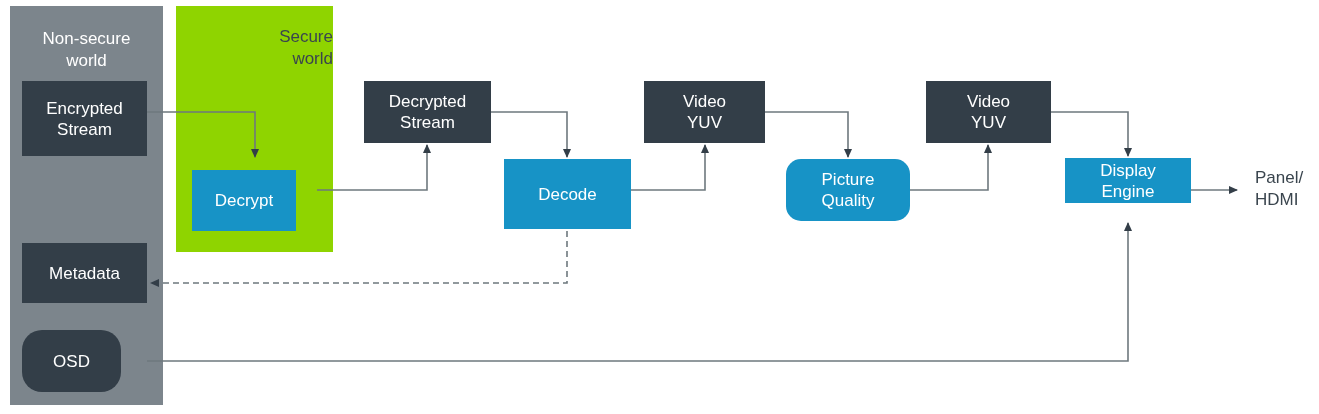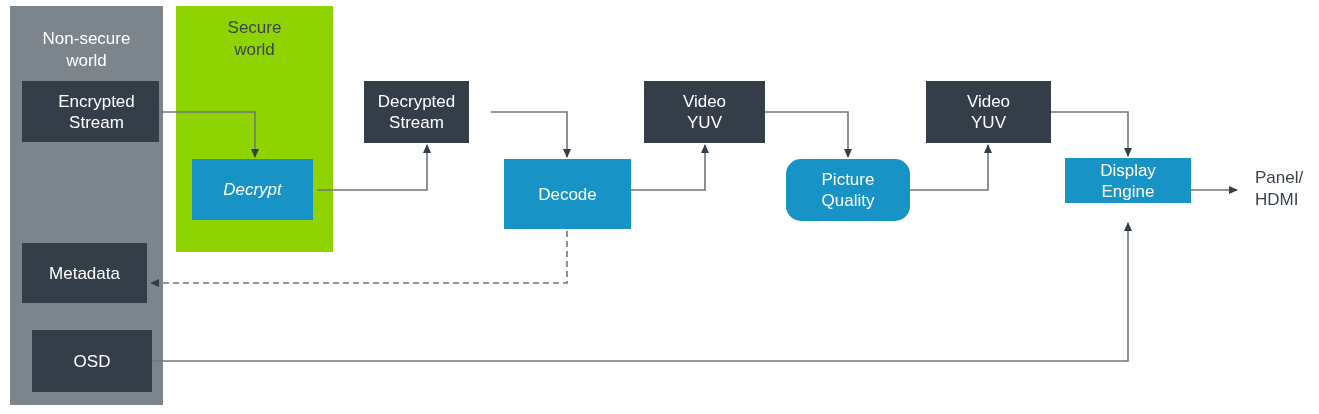--- a/index.html
+++ b/index.html
@@ -17,21 +17,21 @@
     left: 0; right: 0;
     text-align: center;
     white-space: pre-line;
     font-size: 17px;
     line-height: 22px;
     color: var(--title-text);
   }
   .col-nonsecure { left: 10px; top: 6px; width: 153px; height: 399px; background: var(--non-secure-gray); }
   .col-nonsecure .region-title { top: 22px; color: var(--light-text); }
   .col-secure { left: 176px; top: 6px; width: 157px; height: 246px; background: var(--secure-green); }
-  .col-secure .region-title { top: 11px; }
+  .col-secure .region-title { top: 20px; text-align: right; }
   .pipeline { left: 349px; top: 6px; width: 857px; height: 243px; background: var(--pipeline-bg); }
   .pipeline .region-title { top: 14px; white-space: normal; }
 
   .edges { position: absolute; left: 0; top: 0; z-index: 1; pointer-events: none; }
   .edge { fill: none; stroke: var(--line); stroke-width: 1.6; }
   .edge.dashed { stroke-dasharray: 6 4; }
 
   .node {
     position: absolute;
     z-index: 2;
@@ -85,42 +85,42 @@
       <path d="M491,112 L567,112 L567,157" class="edge" marker-end="url(#arrowhead)"></path>
       <path d="M631,190 L705,190 L705,145" class="edge" marker-end="url(#arrowhead)"></path>
       <path d="M765,112 L848,112 L848,157" class="edge" marker-end="url(#arrowhead)"></path>
       <path d="M910,190 L988,190 L988,145" class="edge" marker-end="url(#arrowhead)"></path>
       <path d="M1051,112 L1128,112 L1128,156" class="edge" marker-end="url(#arrowhead)"></path>
       <path d="M1191,190 L1237,190" class="edge" marker-end="url(#arrowhead)"></path>
       <path d="M567,221 L567,283 L151,283" class="edge dashed" marker-end="url(#arrowhead)"></path>
       <path d="M147,361 L1128,361 L1128,223" class="edge" marker-end="url(#arrowhead)"></path>
     </svg>
 
-  <div class="node dark" style="left:22px; top:81px; width:125px; height:61px;padding-left:12px;">Encrypted
+  <div class="node dark" style="left:22px; top:81px; width:125px; height:75px;">Encrypted
 Stream</div>
 
-  <div class="node process" style="left:192px; top:159px; width:121px; height:61px;font-style:italic;">Decrypt</div>
+  <div class="node process" style="left:192px; top:170px; width:104px; height:61px;">Decrypt</div>
 
-  <div class="node dark" style="left:364px; top:81px; width:105px; height:62px;">Decrypted
+  <div class="node dark" style="left:364px; top:81px; width:127px; height:62px;">Decrypted
 Stream</div>
 
   <div class="node process" style="left:504px; top:159px; width:127px; height:70px;">Decode</div>
 
   <div class="node dark" style="left:644px; top:81px; width:121px; height:62px;">Video
 YUV</div>
 
   <div class="node process" style="left:786px; top:159px; width:124px; height:62px;border-radius:15px;">Picture
 Quality</div>
 
   <div class="node dark" style="left:926px; top:81px; width:125px; height:62px;">Video
 YUV</div>
 
   <div class="node process" style="left:1065px; top:158px; width:126px; height:45px;">Display
 Engine</div>
 
   <div class="node dark" style="left:22px; top:243px; width:125px; height:60px;">Metadata</div>
 
-  <div class="node dark" style="left:32px; top:330px; width:120px; height:62px;">OSD</div>
+  <div class="node dark" style="left:22px; top:330px; width:99px; height:62px;border-radius:20px;">OSD</div>
 
   <div class="panel-label">Panel/
 HDMI</div>
 
 </div>
 
 </body></html>

